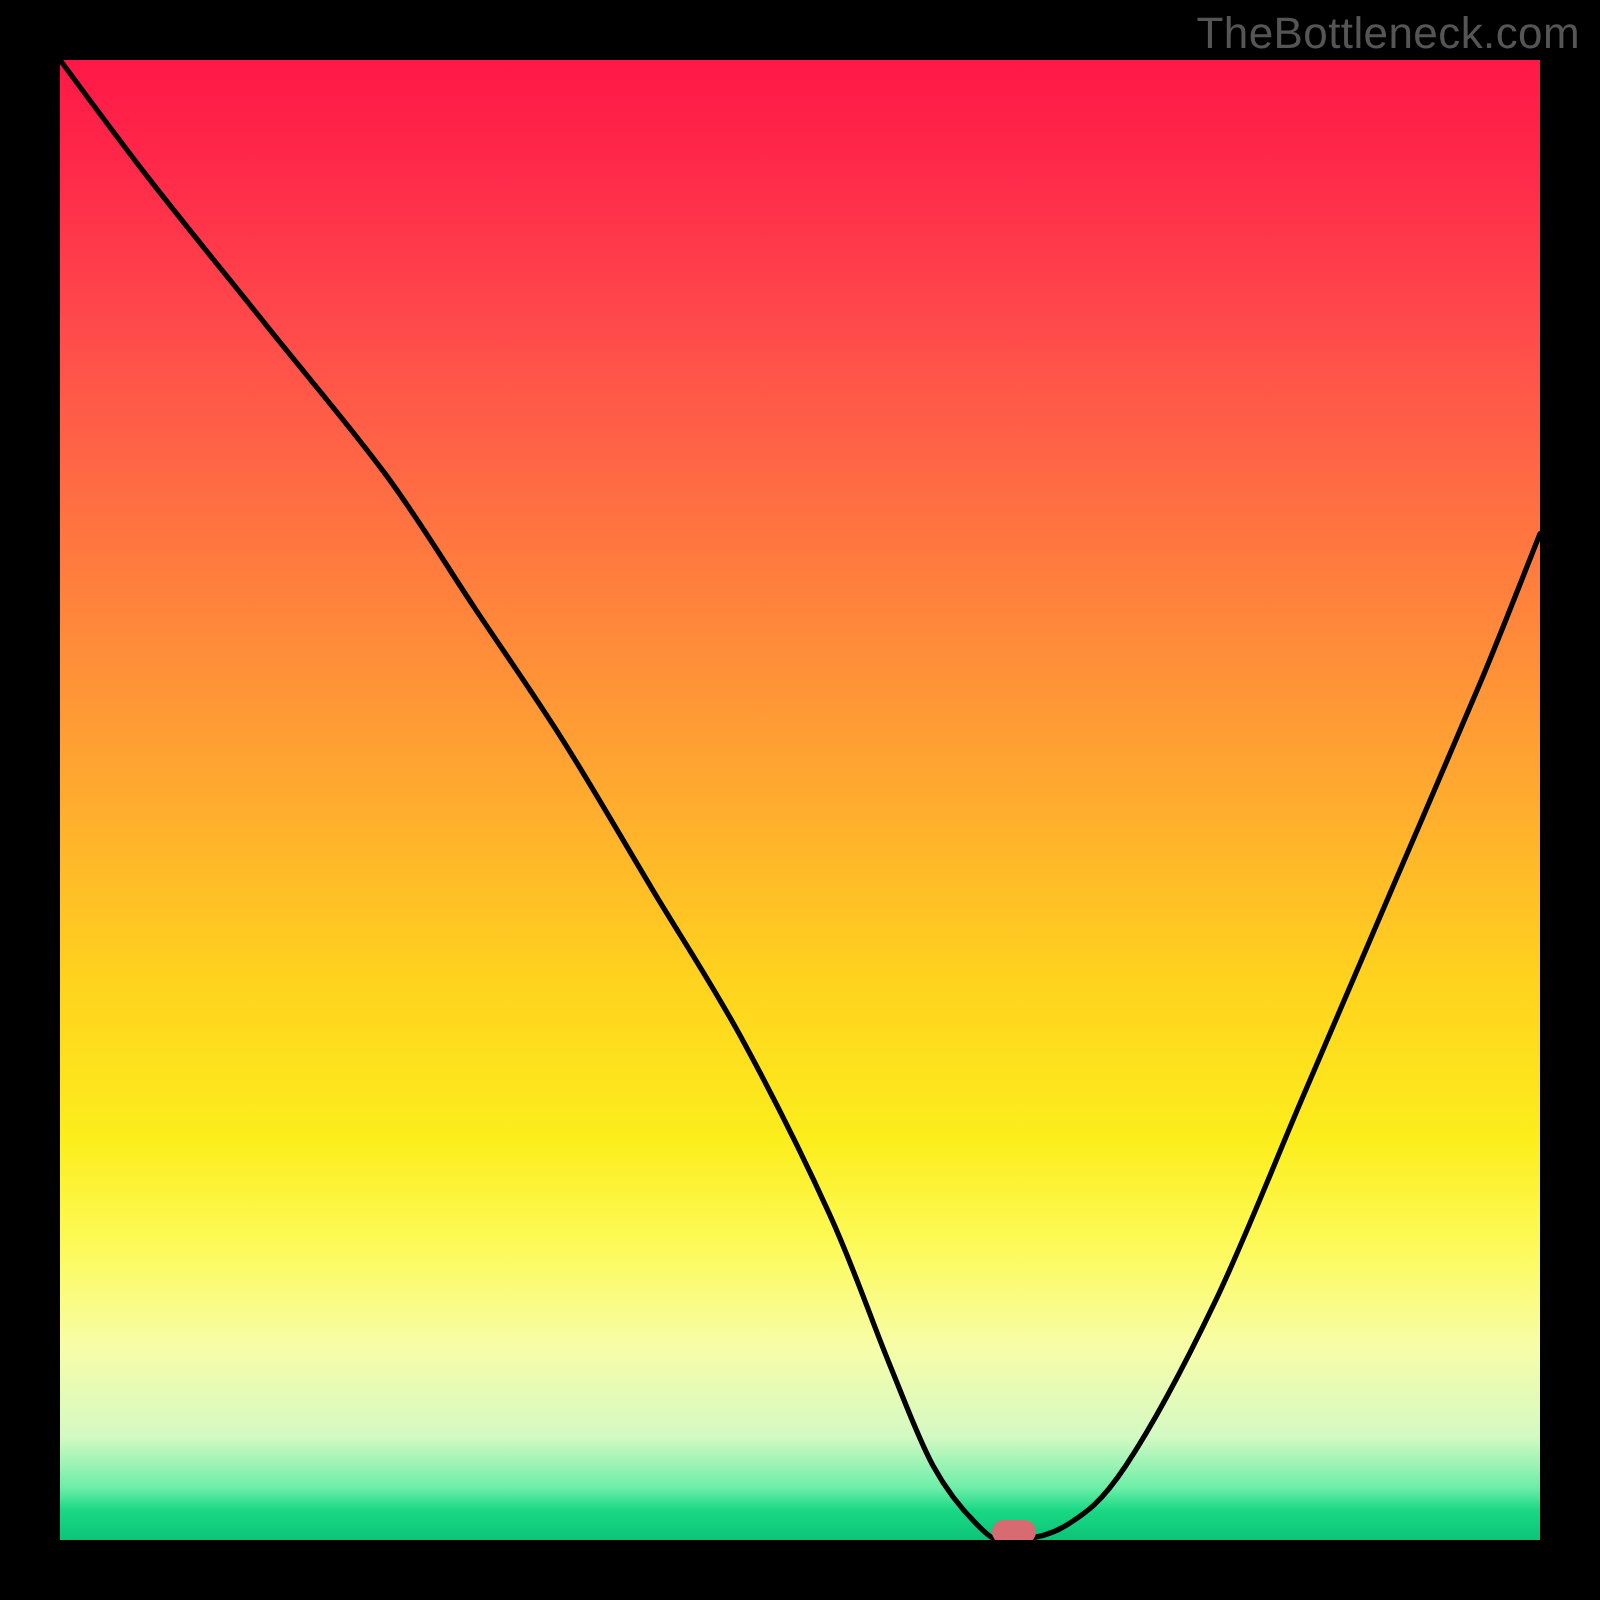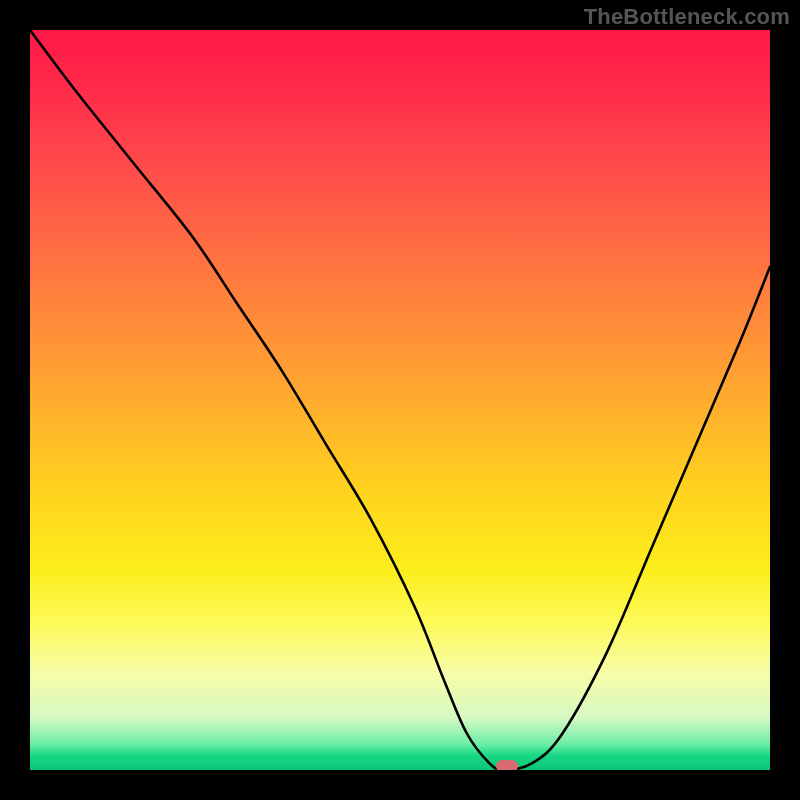--- a/index.html
+++ b/index.html
@@ -16,21 +16,21 @@
     width: 800px;
     height: 800px;
     background: #000;
   }
   .watermark {
     position: absolute;
     top: 4px;
     right: 10px;
     color: #555;
     font-size: 22px;
-    font-weight: 700;
+    font-weight: 400;
     letter-spacing: 0.2px;
     z-index: 20;
     user-select: none;
   }
   .plot-area {
     position: absolute;
     left: 30px;
     top: 30px;
     width: 740px;
     height: 740px;

